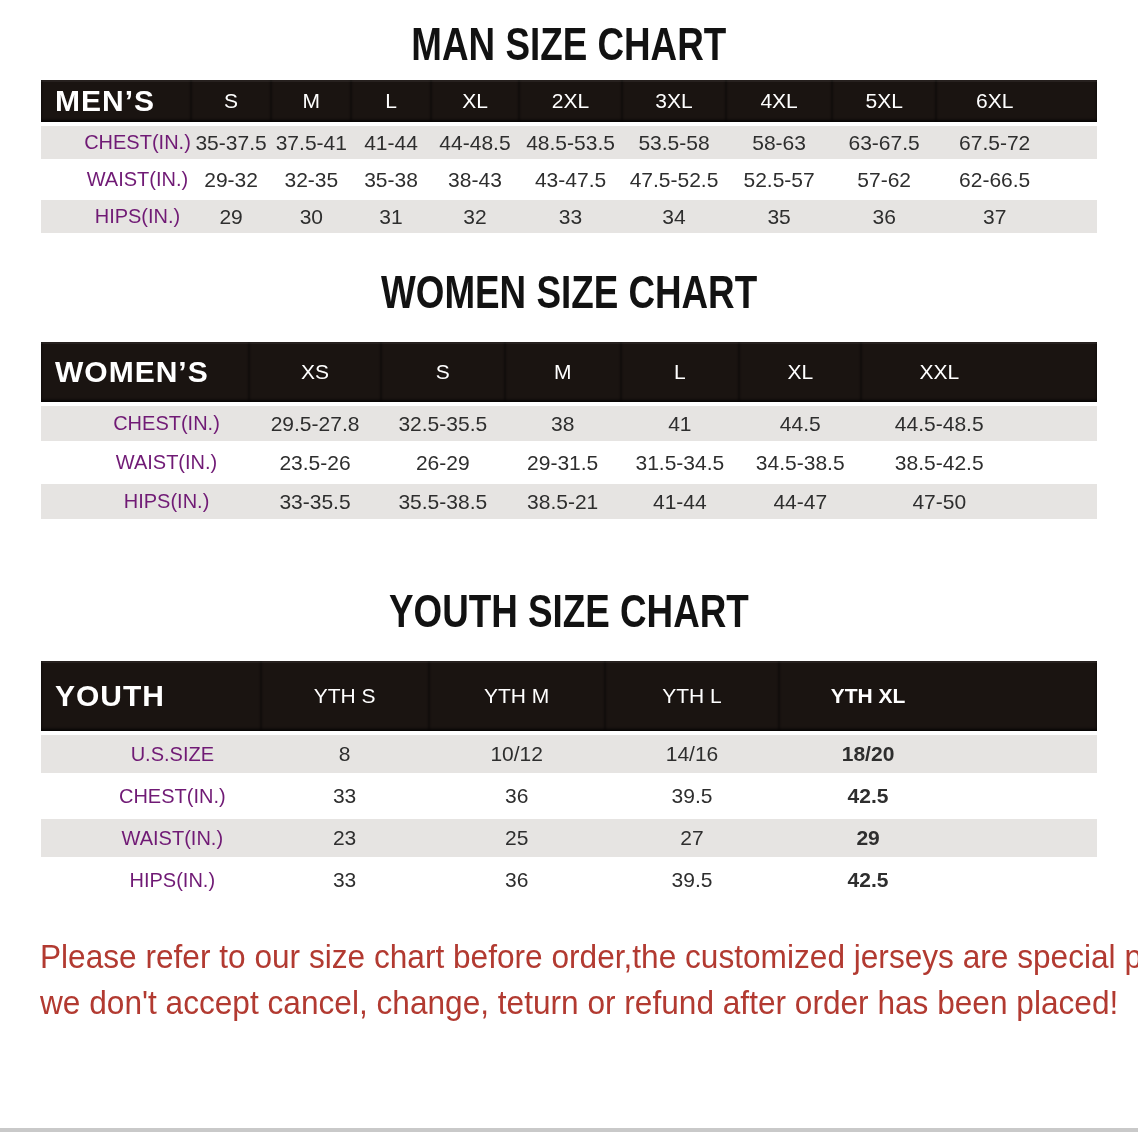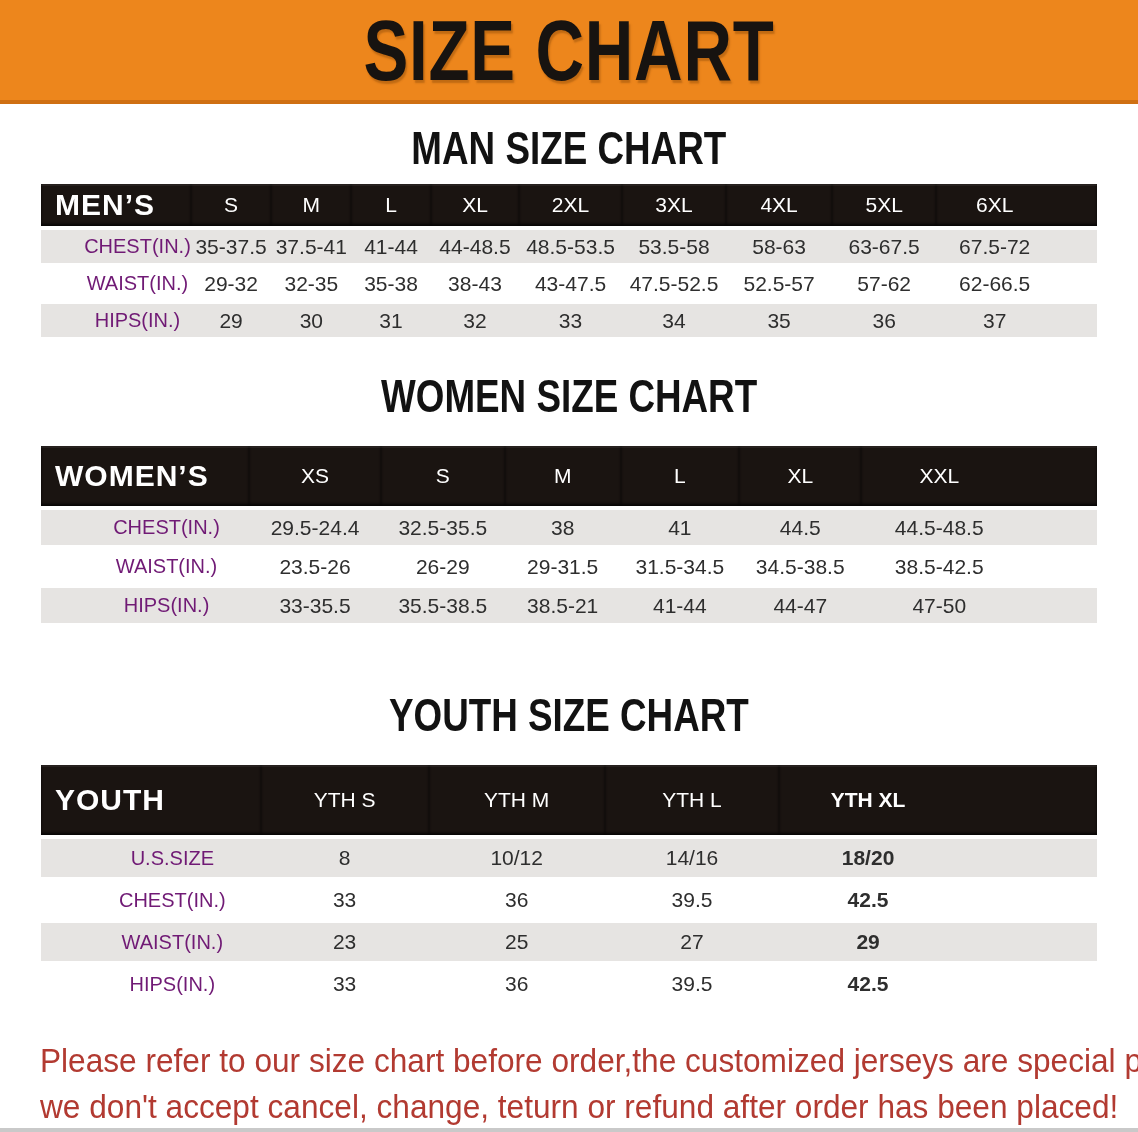--- a/index.html
+++ b/index.html
@@ -111,23 +111,20 @@
     left:0; right:0; bottom:0;
     height:4px;
     background:#c9c9c9;
   }
 </style>
 </head>
 <body>
 
 <div class="page">
 
-  <div class="banner">
-    <span class="banner-title">SIZE CHART</span>
-  </div>
 
   <div class="section-heading" id="man-heading">
     <span>MAN SIZE CHART</span>
   </div>
 
   <table class="size-table" id="mens-table">
     <colgroup>
       <col style="width:14.2%">
         <col style="width:7.6%">
         <col style="width:7.6%">
@@ -214,21 +211,21 @@
         <th>S</th>
         <th>M</th>
         <th>L</th>
         <th>XL</th>
         <th>XXL</th>
       </tr>
     </thead>
     <tbody>
       <tr>
         <td class="row-label">CHEST(IN.)</td>
-        <td>29.5-24.4</td>
+        <td>29.5-27.8</td>
         <td>32.5-35.5</td>
         <td>38</td>
         <td>41</td>
         <td>44.5</td>
         <td>44.5-48.5</td>
       </tr>
       <tr>
         <td class="row-label">WAIST(IN.)</td>
         <td>23.5-26</td>
         <td>26-29</td>

